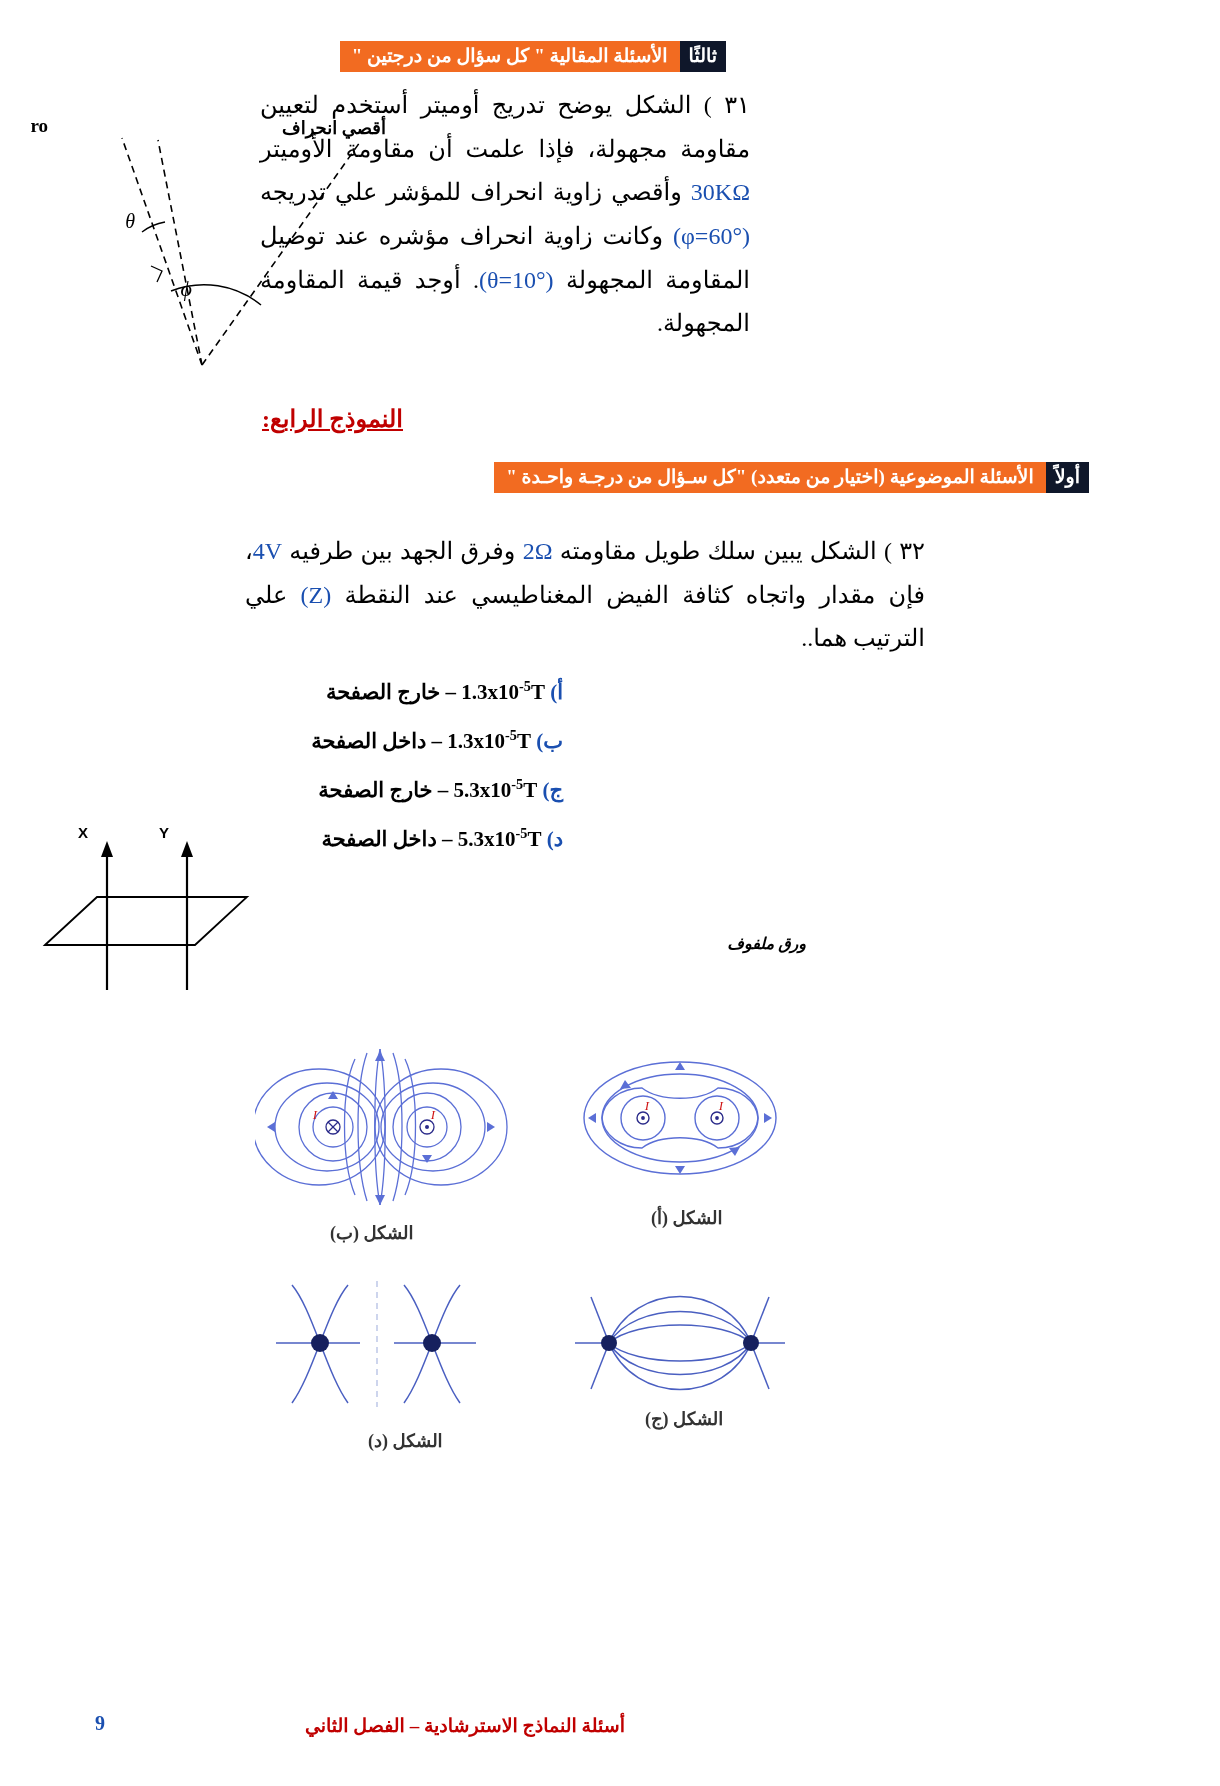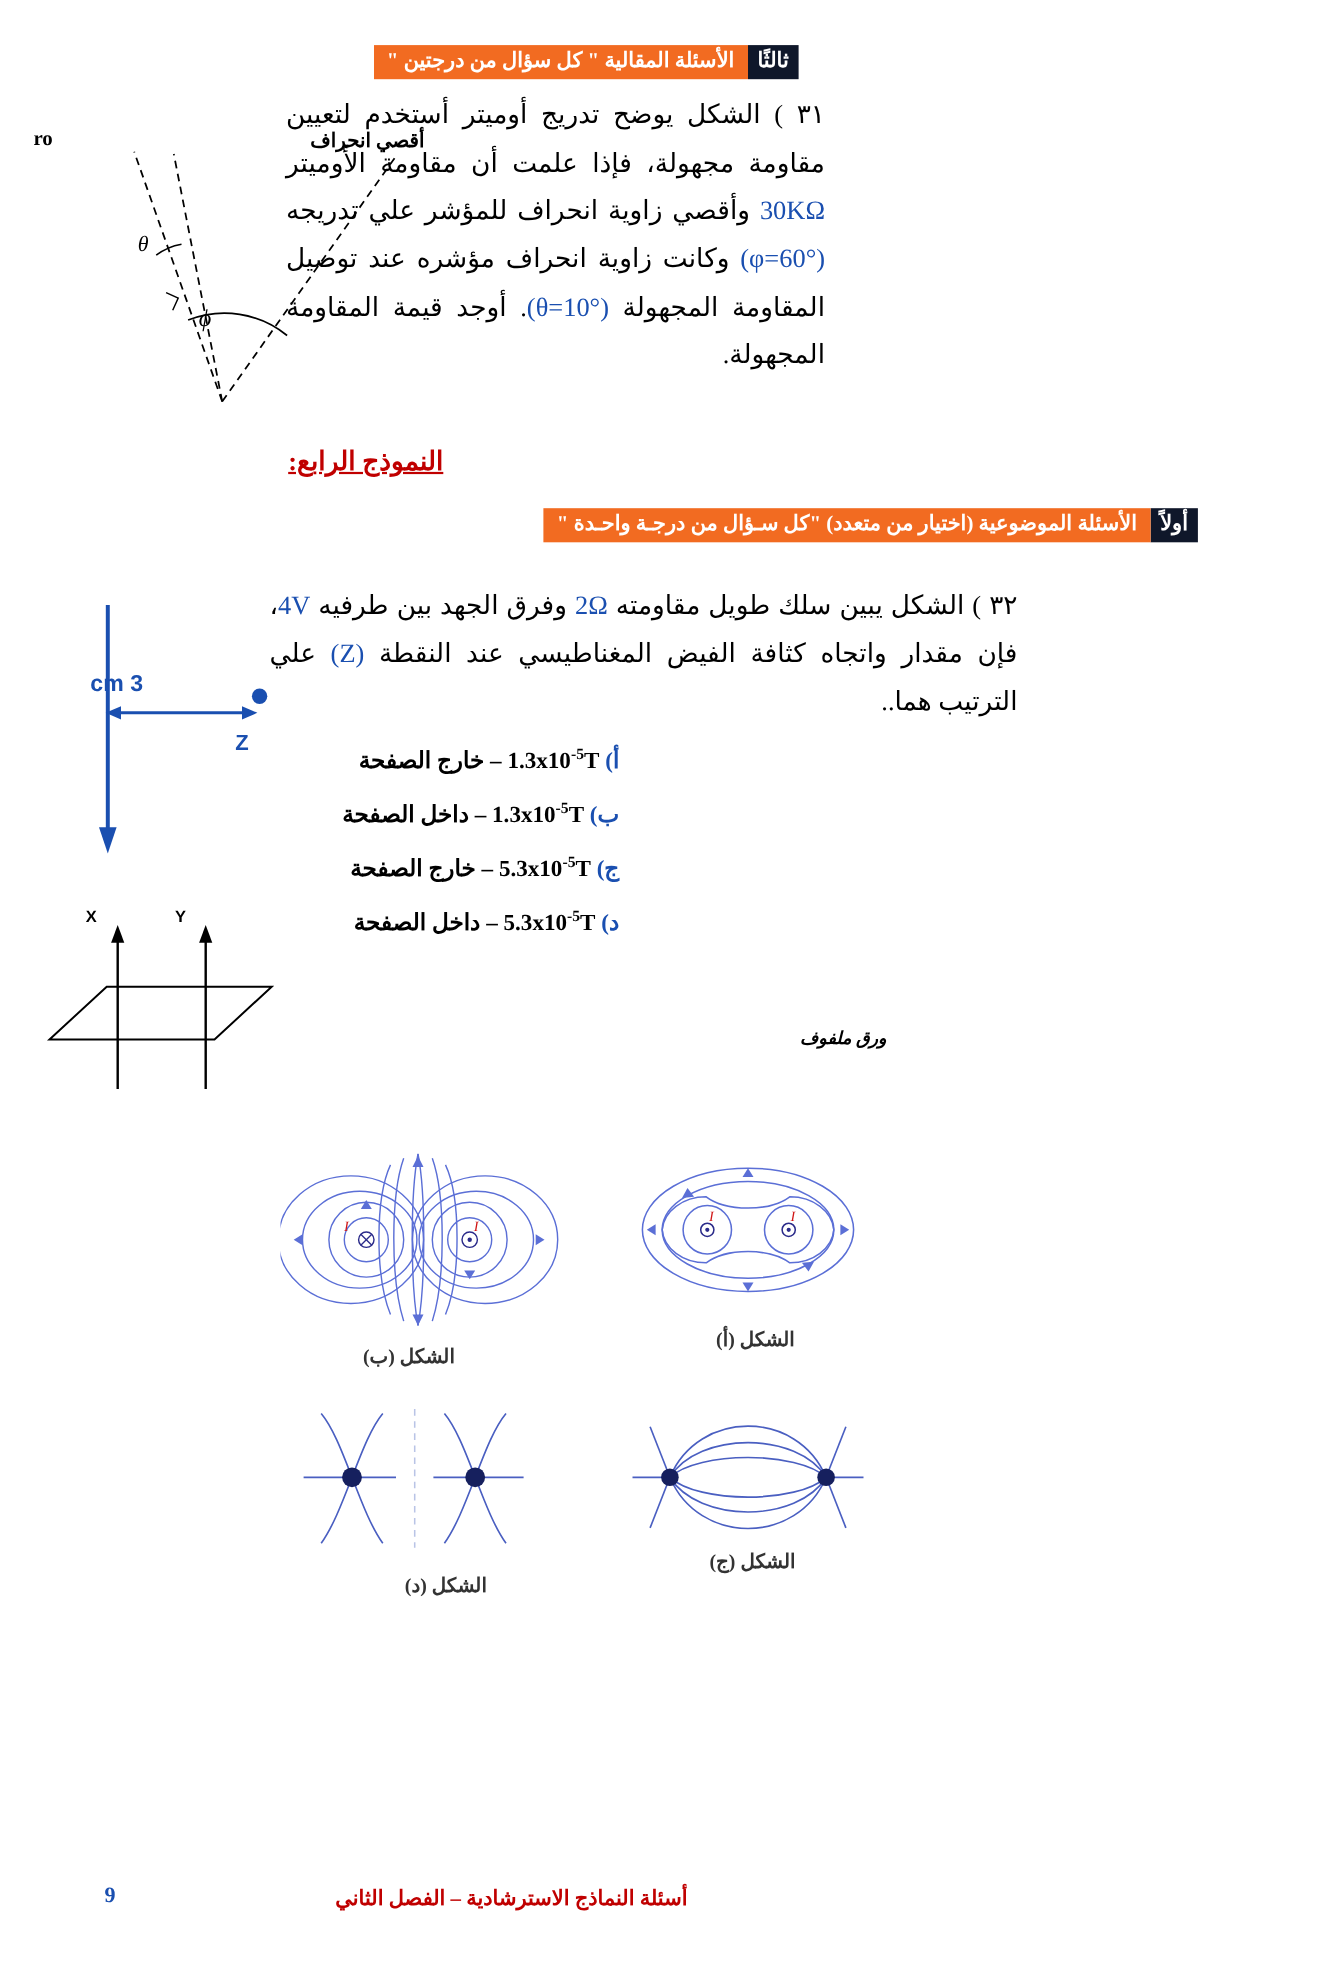--- a/index.html
+++ b/index.html
@@ -190,35 +190,20 @@
     <span>5.3x10</span><sup>-5</sup><span>T</span>
     <span>– خارج الصفحة</span>
   </div>
 
   <div class="choice" style="top:825px; right:657px;text-align:center;">
     <span class="lbl">د)</span>
     <span>5.3x10</span><sup>-5</sup><span>T</span>
     <span>– داخل الصفحة</span>
   </div>
 
-  <div class="abs" style="top:540px; left:70px;">
-    <svg width="220" height="250" viewBox="0 0 220 250">
-
-      <line x1="28" y1="10" x2="28" y2="218" stroke="#1a4fb0" stroke-width="3.6"></line>
-      <polygon points="28,236 20,212 36,212" fill="#1a4fb0"></polygon>
-
-      <line x1="30" y1="108" x2="160" y2="108" stroke="#1a4fb0" stroke-width="2.6"></line>
-      <polygon points="26,108 40,102 40,114" fill="#1a4fb0"></polygon>
-      <polygon points="164,108 150,102 150,114" fill="#1a4fb0"></polygon>
-
-      <circle cx="166" cy="93" r="7" fill="#1a4fb0"></circle>
-      <text x="60" y="88" font-family="Liberation Sans, sans-serif" font-size="21" font-weight="bold" fill="#1a4fb0">3 cm</text>
-      <text x="156" y="142" font-family="Liberation Sans, sans-serif" font-size="20" font-weight="bold" fill="#1a4fb0">Z</text>
-    </svg>
-  </div>
 
   <div class="handnote" style="top:934px; right:414px;">ورق ملفوف</div>
 
   <div class="abs" style="top:825px; left:35px;">
     <svg width="240" height="175" viewBox="0 0 240 175">
 
       <polygon points="10,120 62,72 212,72 160,120" fill="none" stroke="#000" stroke-width="1.8"></polygon>
 
       <line x1="72" y1="22" x2="72" y2="165" stroke="#000" stroke-width="2.2"></line>
       <polygon points="72,16 66,32 78,32" fill="#000"></polygon>

